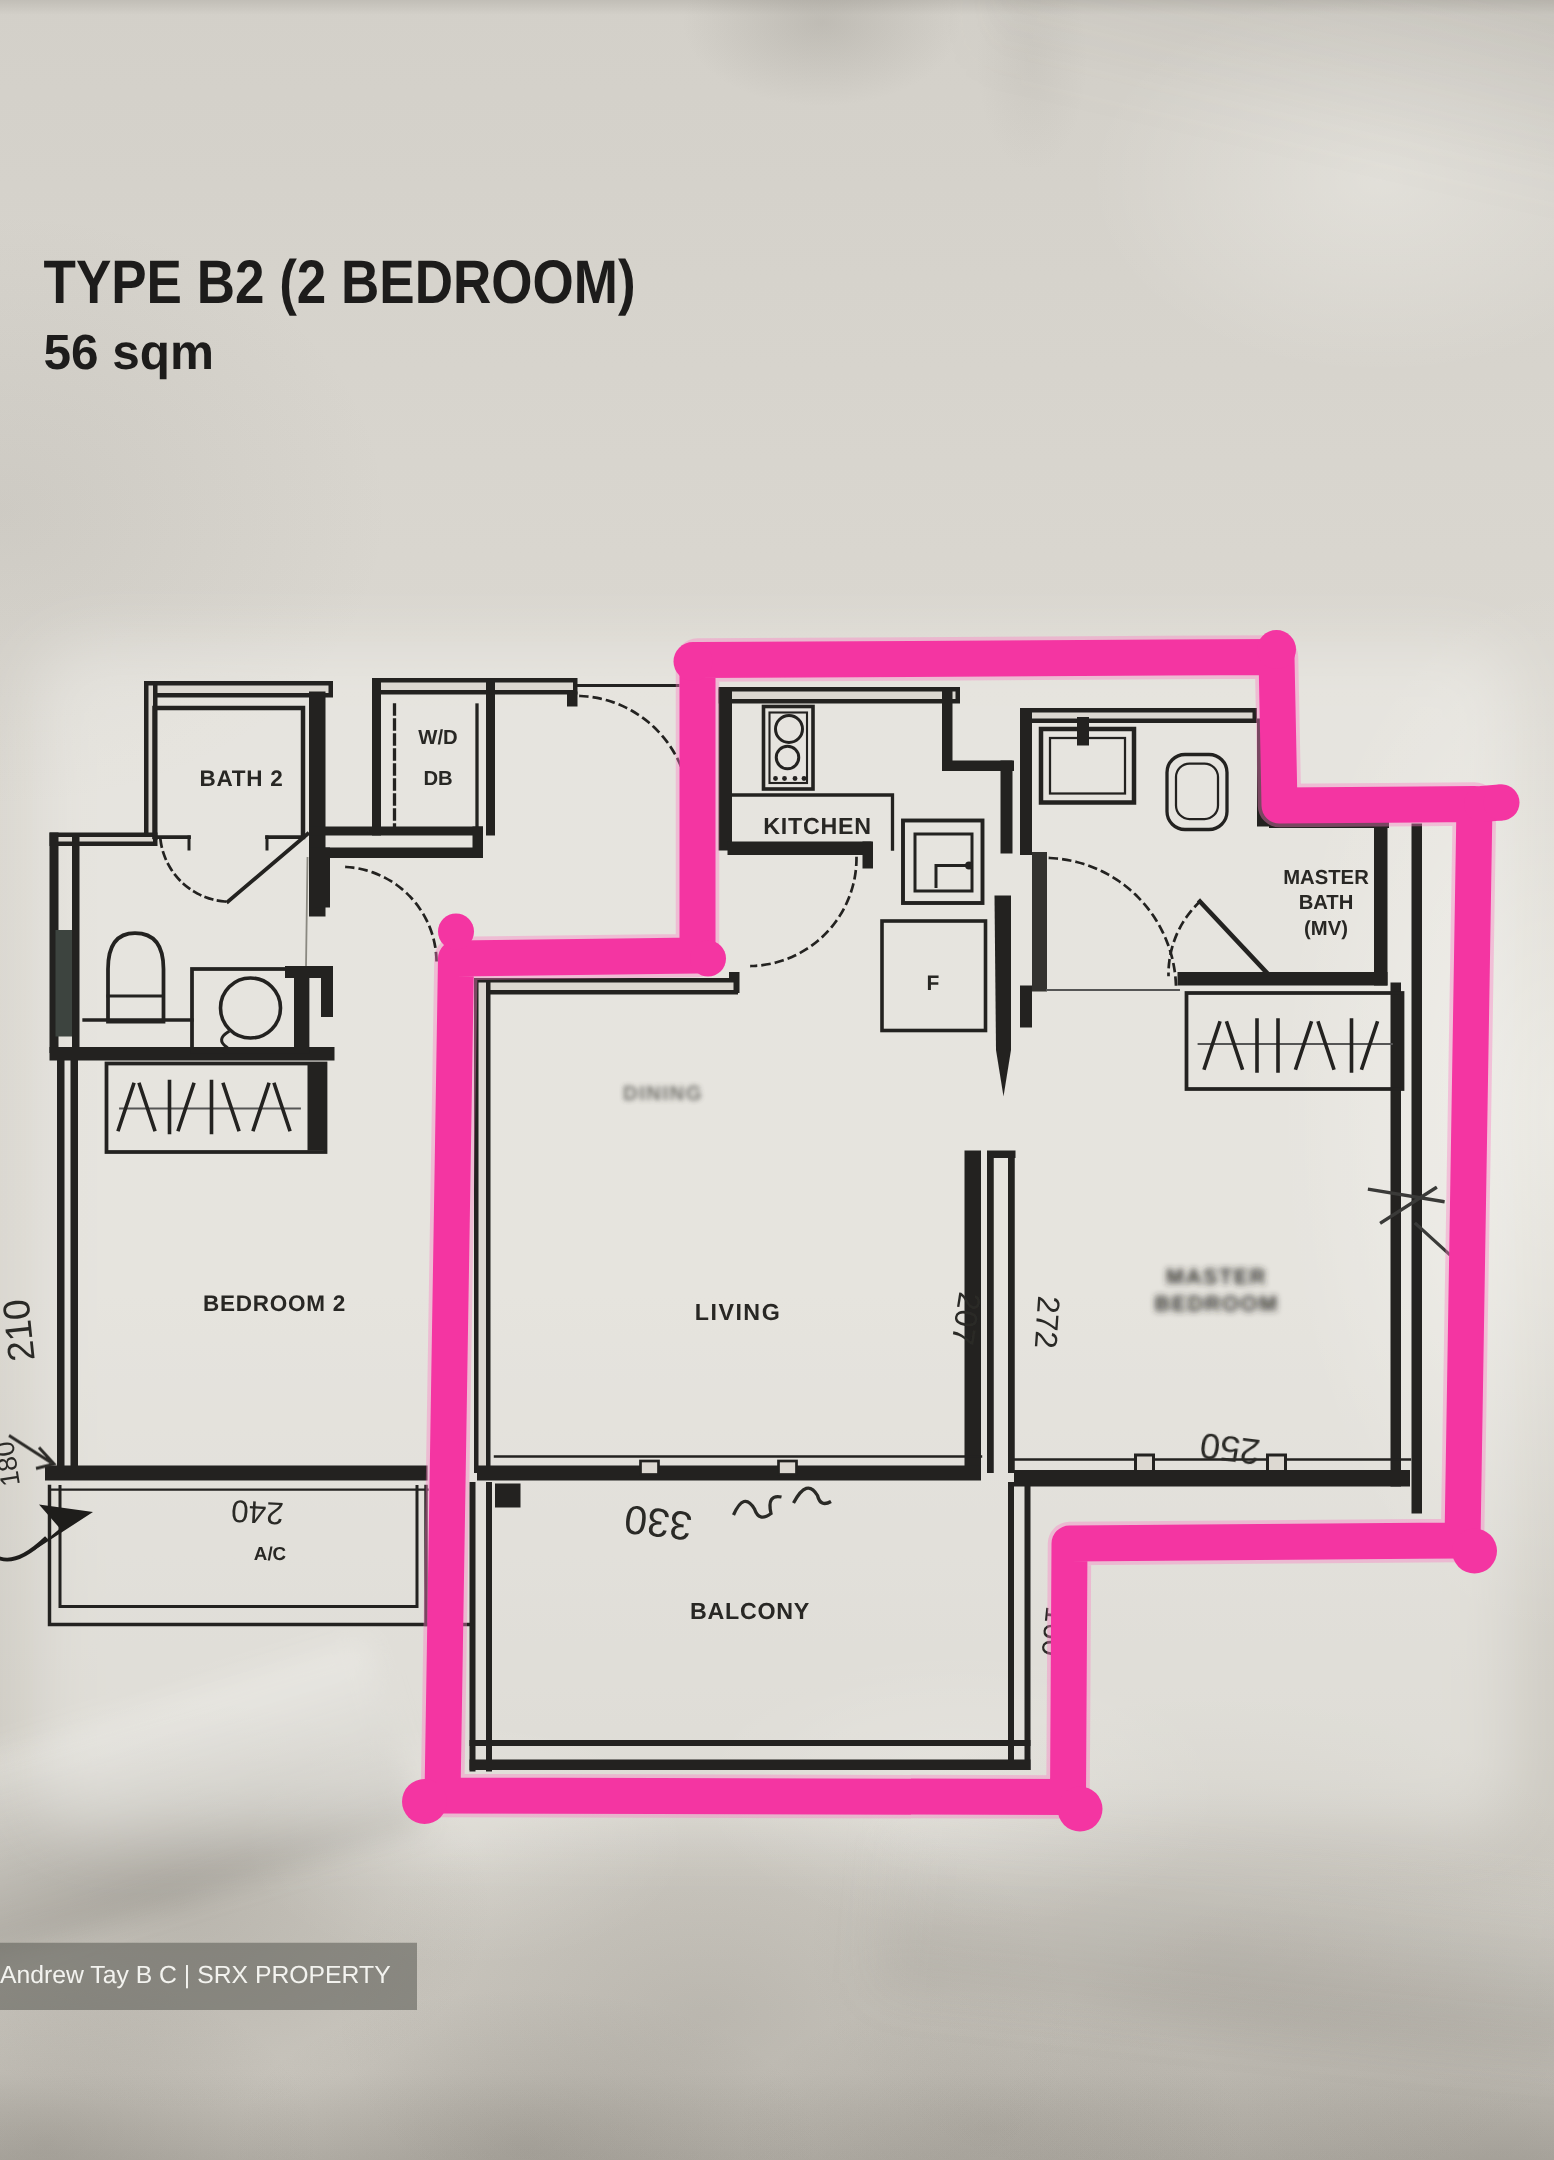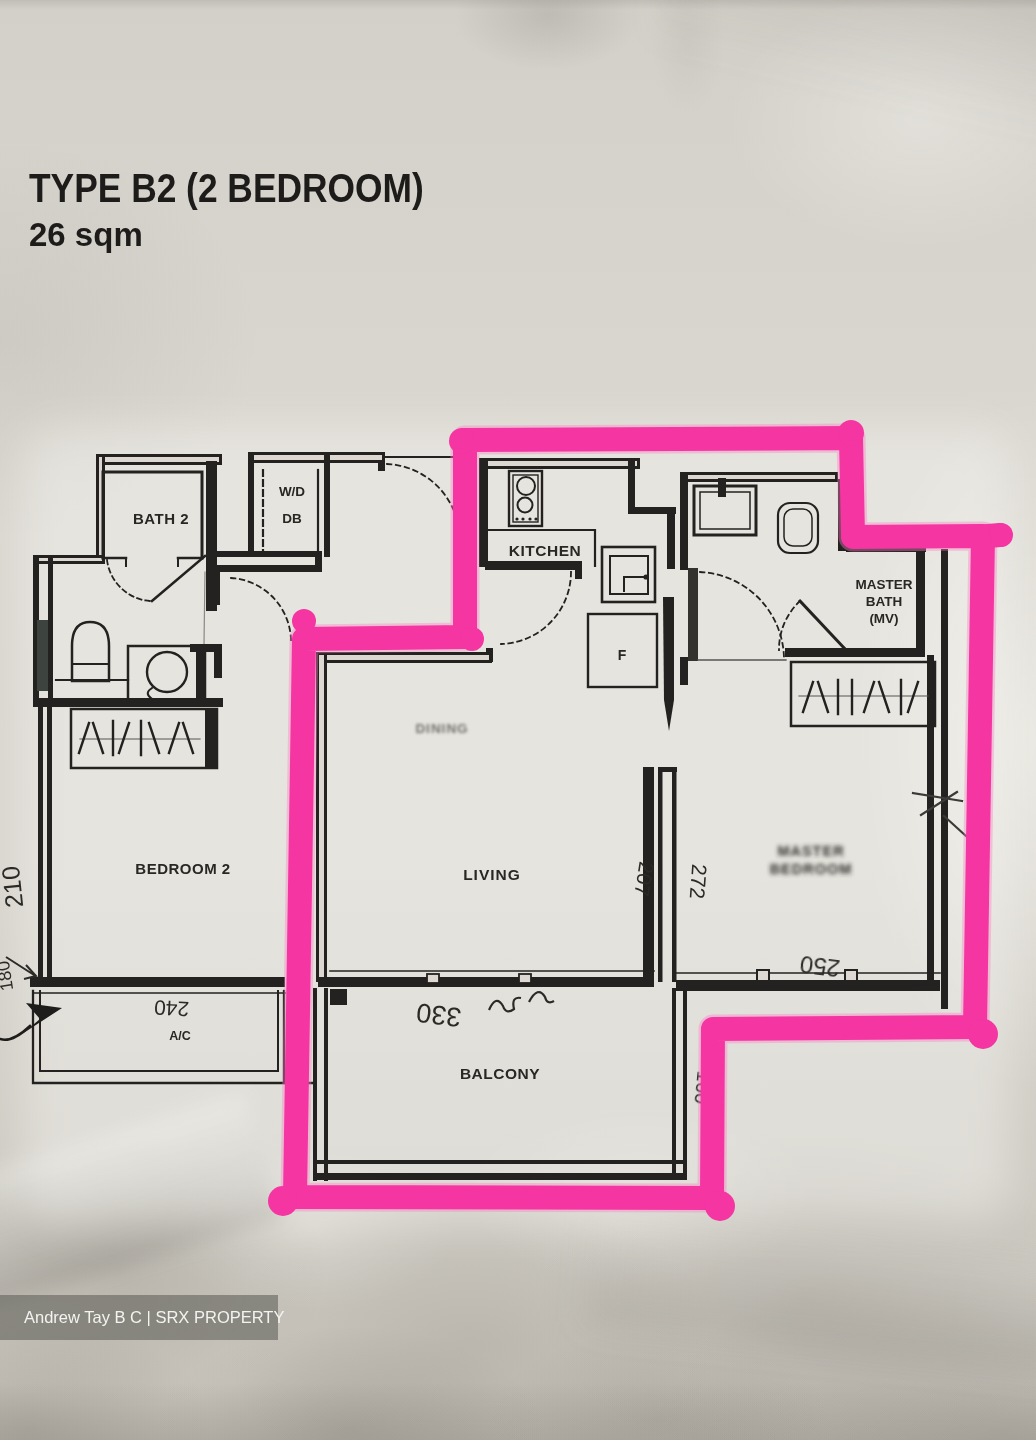--- a/index.html
+++ b/index.html
@@ -23,42 +23,42 @@
  radial-gradient(240px 130px at 310px 1230px, rgba(255,255,250,.22), rgba(255,255,250,0) 62%),
  radial-gradient(280px 150px at 640px 1195px, rgba(255,255,250,.20), rgba(255,255,250,0) 62%),
  linear-gradient(180deg, rgba(88,84,76,0) 96%, rgba(88,84,76,.18) 100%),
  linear-gradient(180deg,#d3d0c9 0%,#dad7d0 30%,#d9d6cf 60%,#cfccc4 80%,#c7c3bb 100%);
 }
 #title{position:absolute;left:29px;top:168px;color:#1d1c1b;
   font-weight:bold;font-size:41px;line-height:1.0;transform:scaleX(.862);transform-origin:0 0;white-space:nowrap}
 #title .s2{font-size:33px;display:block;margin-top:9px;transform:scaleX(1.16);transform-origin:0 0;width:120px}
 #wm{position:absolute;left:0;top:1295px;width:278px;height:45px;
   background:rgba(96,96,90,.60);color:#f3f3ef;font-size:16.5px;line-height:45px;
-  padding-left:24px;box-sizing:border-box;white-space:nowrap}
+  padding-left:0;box-sizing:border-box;white-space:nowrap}
 #fold1{position:absolute;left:-70px;top:1140px;width:340px;height:130px;
   background:linear-gradient(to bottom, rgba(255,255,252,.30), rgba(96,92,84,.22));
   transform:rotate(-17deg);filter:blur(9px)}
 #fold2{position:absolute;left:590px;top:1240px;width:480px;height:110px;
   background:linear-gradient(to bottom, rgba(255,255,252,.13), rgba(96,92,84,.13));
   transform:rotate(6deg);filter:blur(16px)}
 #fold3{position:absolute;left:650px;top:-60px;width:560px;height:230px;
   background:linear-gradient(to bottom, rgba(96,92,84,.14), rgba(96,92,84,0) 75%);
   transform:rotate(13deg);filter:blur(14px)}
 #panel{position:absolute;left:22px;top:428px;width:988px;height:795px;border-radius:36px;
   background:rgba(255,255,252,.34);filter:blur(22px)}
 svg{position:absolute;left:0;top:0;filter:blur(.35px)}
 </style>
 </head>
 <body>
 <div id="bg"></div>
 <div id="fold1"></div>
 <div id="fold2"></div>
 <div id="fold3"></div>
 <div id="panel"></div>
-<div id="title">TYPE B2 (2 BEDROOM)<span class="s2">26 sqm</span></div>
+<div id="title">TYPE B2 (2 BEDROOM)<span class="s2">56 sqm</span></div>
 <svg width="1036" height="1440" viewBox="0 0 1036 1440">
 <defs>
       <filter id="blur1" x="-40%" y="-40%" width="180%" height="180%">
         <feGaussianBlur stdDeviation="0.5"></feGaussianBlur>
       </filter>
       <filter id="blur2" x="-40%" y="-40%" width="180%" height="180%">
         <feGaussianBlur stdDeviation="1.7"></feGaussianBlur>
       </filter>
       <filter id="blur3" x="-40%" y="-40%" width="180%" height="180%">
         <feGaussianBlur stdDeviation="2.1"></feGaussianBlur>

